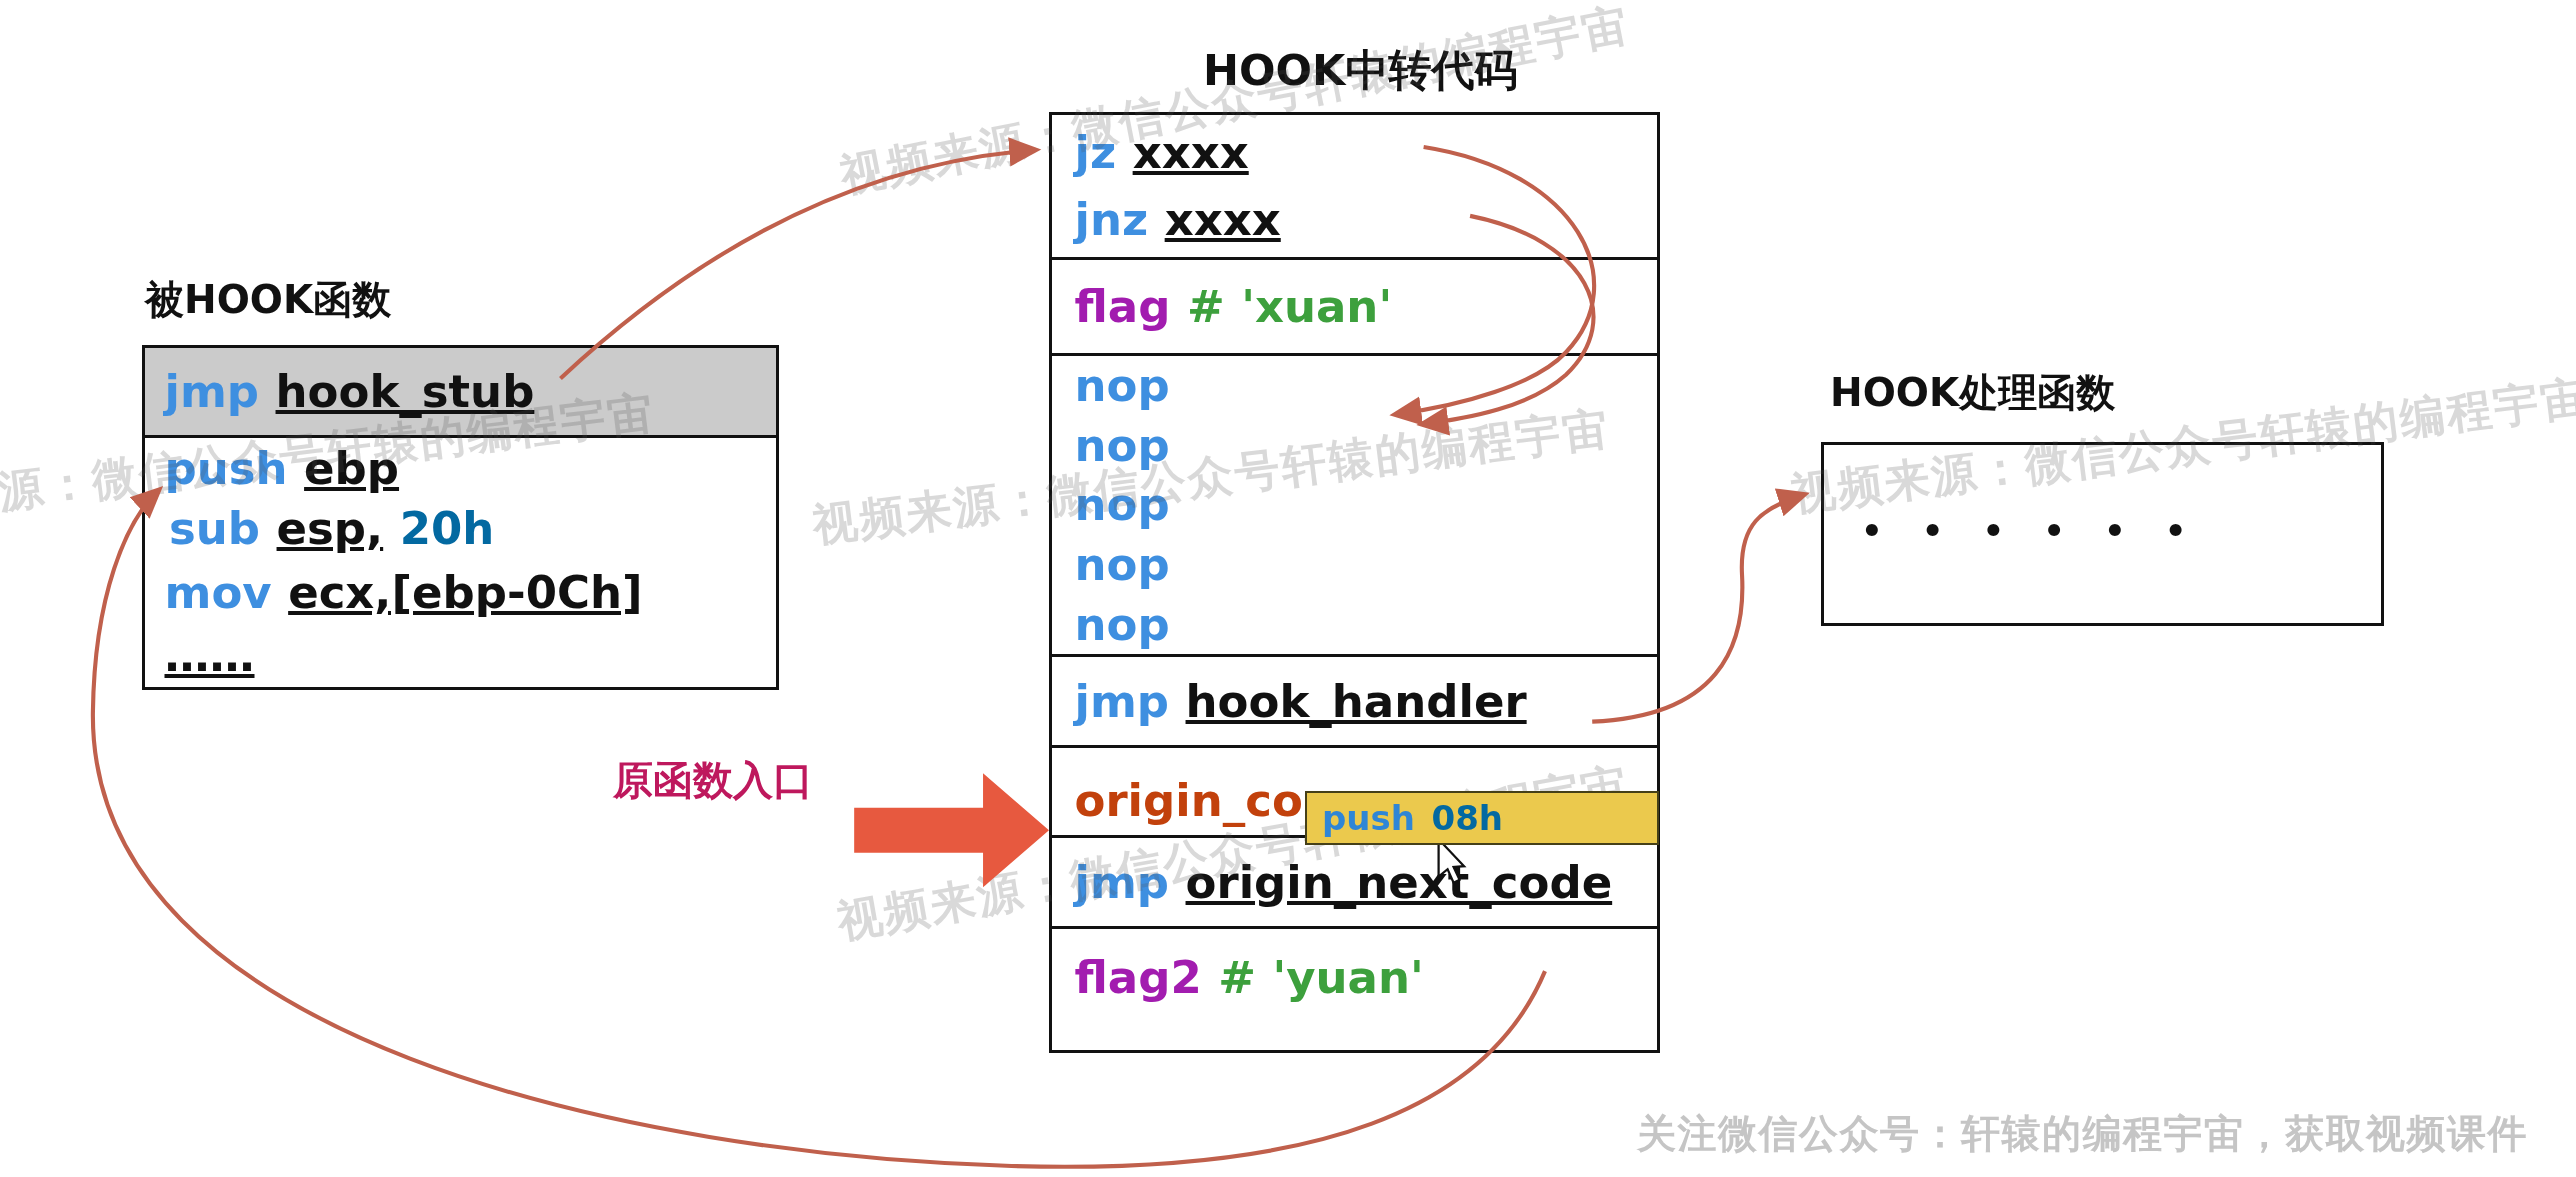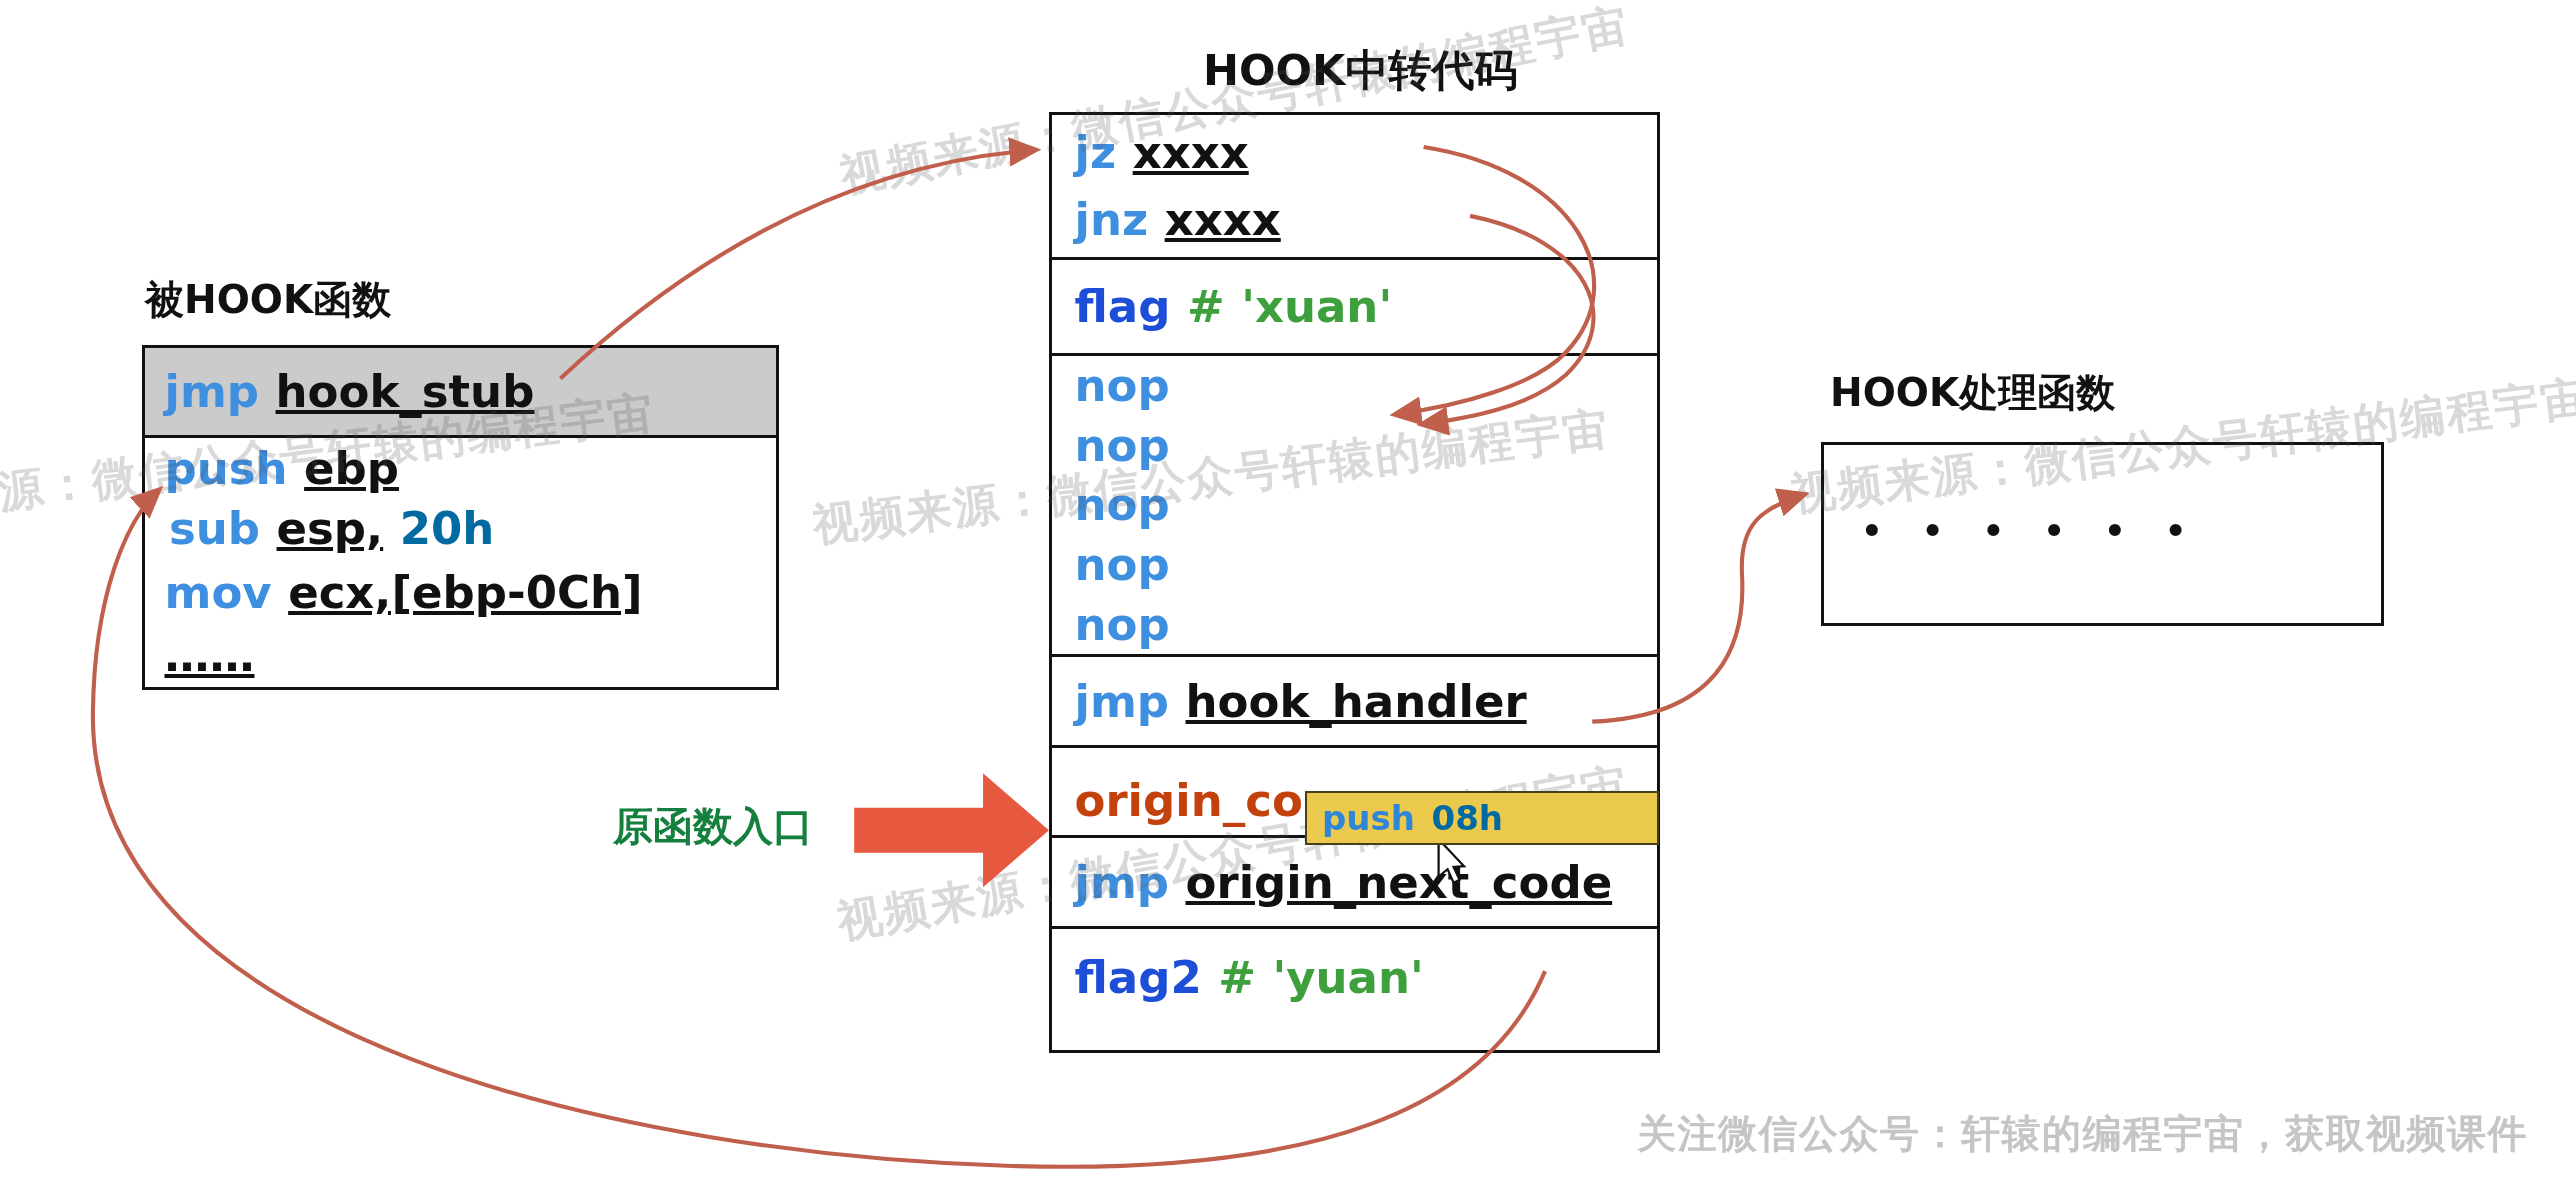--- a/index.html
+++ b/index.html
@@ -3,39 +3,39 @@
 <meta charset="utf-8">
 <style>
   html,body{margin:0;padding:0;background:#ffffff;}
   .canvas{position:relative;width:2576px;height:1178px;background:#ffffff;overflow:hidden;
           font-family:"DejaVu Sans","Liberation Sans",sans-serif;}
   
   .title{position:absolute;font-weight:700;color:#111;z-index:2;white-space:nowrap;}
   .title-mid{left:1203px;top:42px;font-size:43px;}
   .title-left{left:145px;top:273px;font-size:39px;}
   .title-right{left:1830px;top:366px;font-size:39px;}
-  .entry-label{position:absolute;left:613px;top:799px;font-size:40px;font-weight:700;color:#15803d;z-index:2;}
+  .entry-label{position:absolute;left:613px;top:753px;font-size:40px;font-weight:700;color:#be185d;z-index:2;}
   
   .box{position:absolute;background:#fff;border:3px solid #111;box-sizing:border-box;z-index:1;}
   .left-box{left:142px;top:345px;width:637px;height:345px;}
   .mid-box{left:1049px;top:112px;width:611px;height:941px;}
   .right-box{left:1821px;top:442px;width:563px;height:184px;}
   .row{display:flex;align-items:center;padding-left:19.5px;font-size:45px;font-weight:700;
        white-space:nowrap;box-sizing:border-box;}
   .row span{margin-right:0;}
   .hl{background:#cbcbcb;border-bottom:3px solid #111;}
   .sec{box-sizing:border-box;display:flex;flex-direction:column;justify-content:center;
        padding-left:22.5px;font-size:45px;font-weight:700;white-space:nowrap;}
   .sec-sep{border-bottom:3.7px solid #111;}
   .line{display:flex;align-items:center;}
   .kw{color:#3e8fe0;}
   .op{color:#111;text-decoration:underline;}
   .num{color:#0369a1;}
   .grn{color:#3da03d;}
-  .flagname{color:#1d4ed8;}
+  .flagname{color:#a21caf;}
   .originlbl{color:#c2410c;margin-top:17px;}
   .sp{width:16.5px;display:inline-block;}
   .dots-row{position:absolute;left:37px;top:66px;font-size:34px;font-weight:700;
             letter-spacing:39px;color:#111;}
   
   .tooltip{position:absolute;left:1305px;top:791px;width:354px;height:54px;z-index:7;
            background:#ebc94d;border:2.2px solid #454018;box-sizing:border-box;
            display:flex;align-items:center;padding-left:15px;font-size:34px;font-weight:700;white-space:nowrap;}
   .tooltip .kw{color:#2f86d6;}
   

